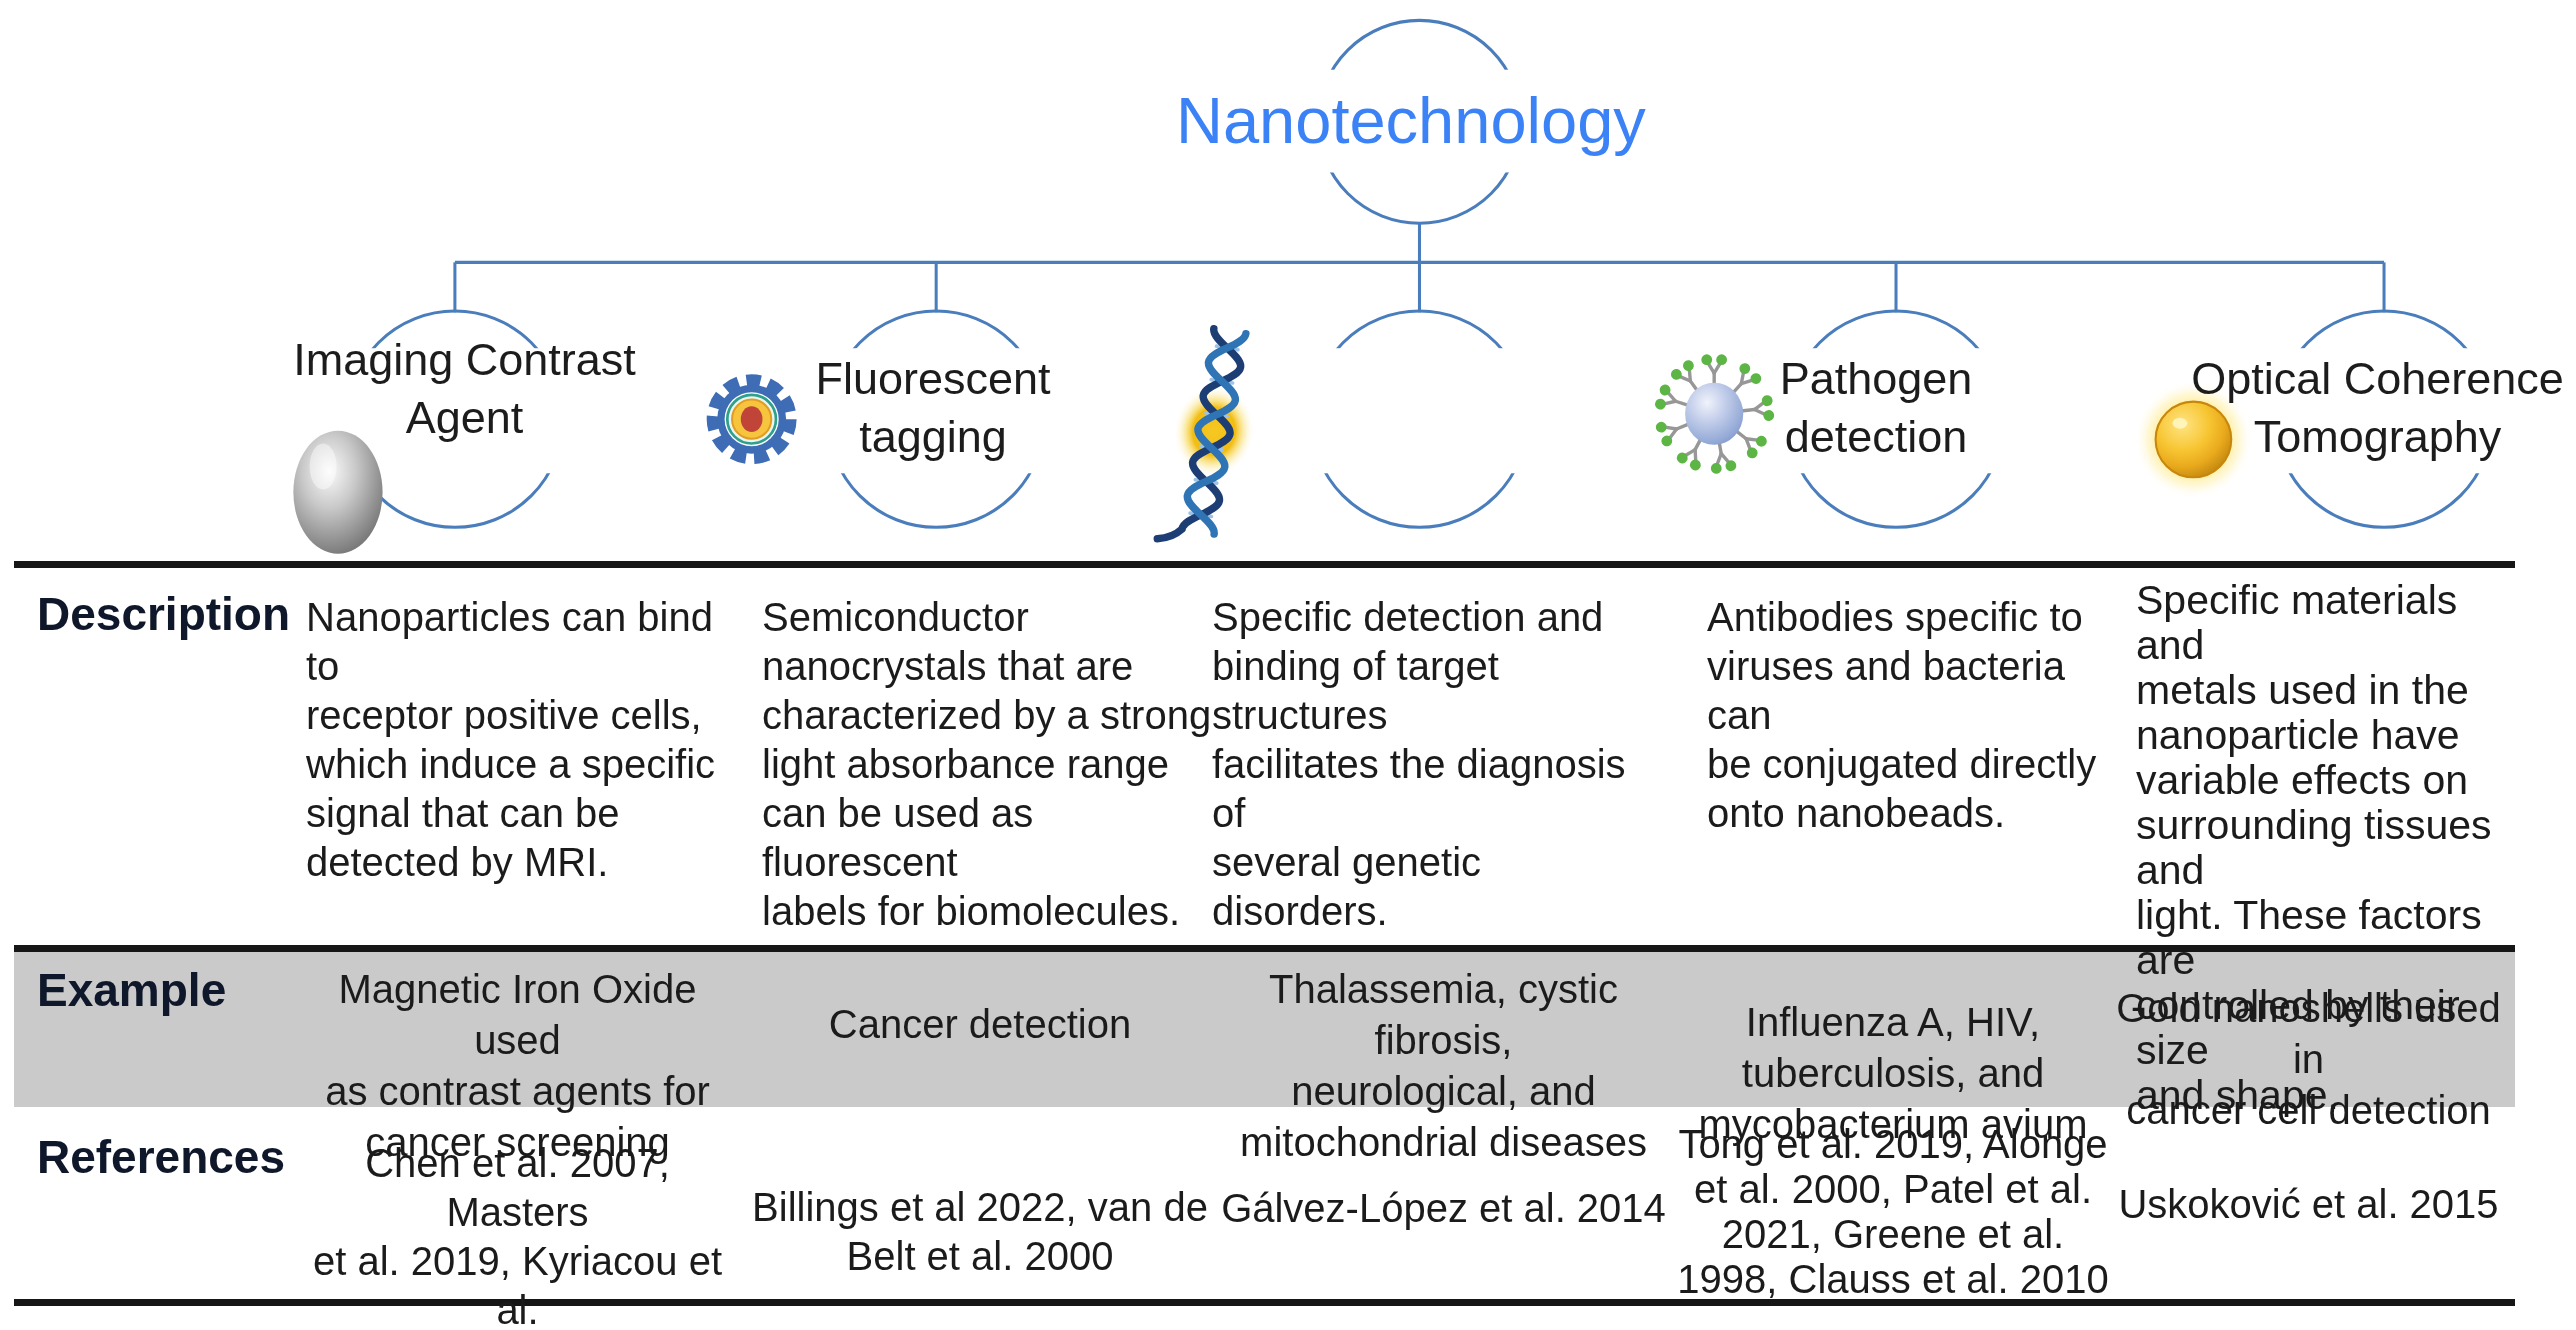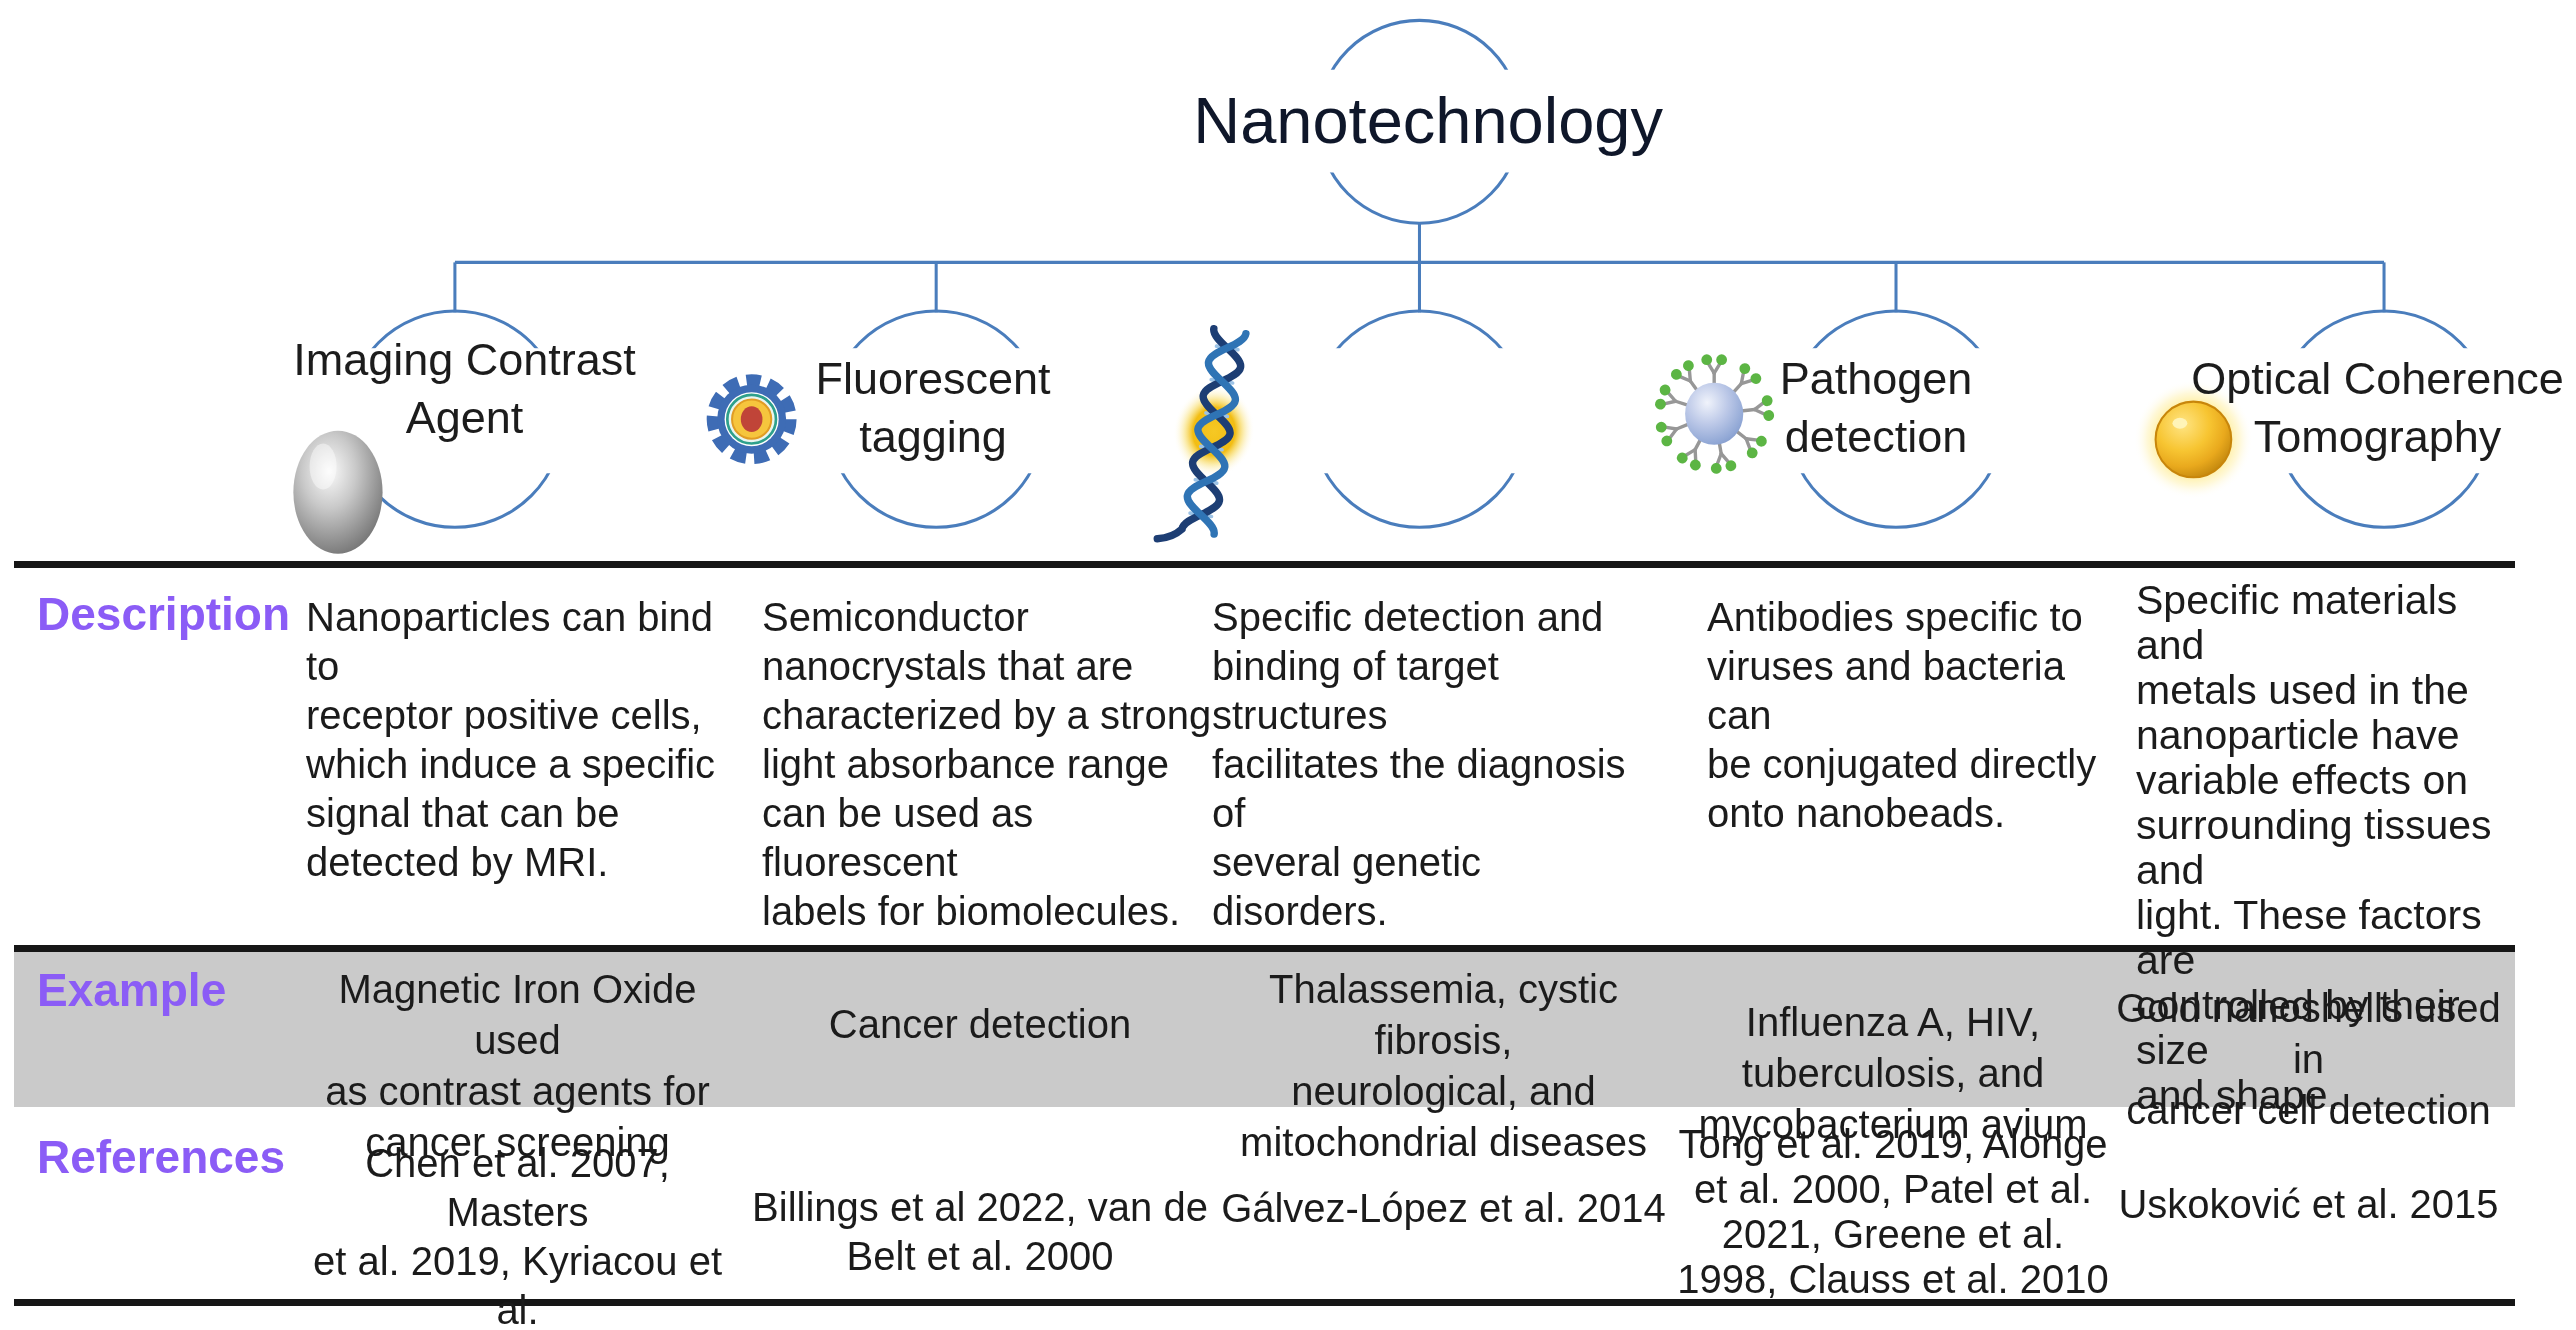--- a/index.html
+++ b/index.html
@@ -7,23 +7,23 @@
     position:relative;width:2576px;height:1330px;background:#ffffff;
     font-family:"Liberation Sans", sans-serif;color:#1a1a1a;overflow:hidden;
   }
   .abs{position:absolute;}
   svg{display:block;}
   .btitle{
     position:absolute;font-size:45px;line-height:58px;text-align:center;
     white-space:pre-line;color:#1c1c1c;
   }
   .root-title{
-    position:absolute;font-size:65px;line-height:74px;text-align:right;color:#0f172a;
+    position:absolute;font-size:65px;line-height:74px;text-align:left;color:#3b82f6;
   }
-  .rowlabel{position:absolute;font-weight:bold;font-size:46px;line-height:50px;color:#8b5cf6;}
+  .rowlabel{position:absolute;font-weight:bold;font-size:46px;line-height:50px;color:#0f172a;}
   .cell{position:absolute;white-space:pre-line;font-size:40px;line-height:49px;color:#1b1b1b;}
   .cell.c{text-align:center;}
   .cell.small{font-size:41px;line-height:45px;}
   .cell.tight{line-height:45px;}
   .hline{position:absolute;left:13.5px;width:2501px;height:6.8px;background:#161616;}
   .grayband{position:absolute;left:13.5px;width:2501px;top:952px;height:155px;background:#cacaca;}
 </style>
 </head>
 <body>
 

